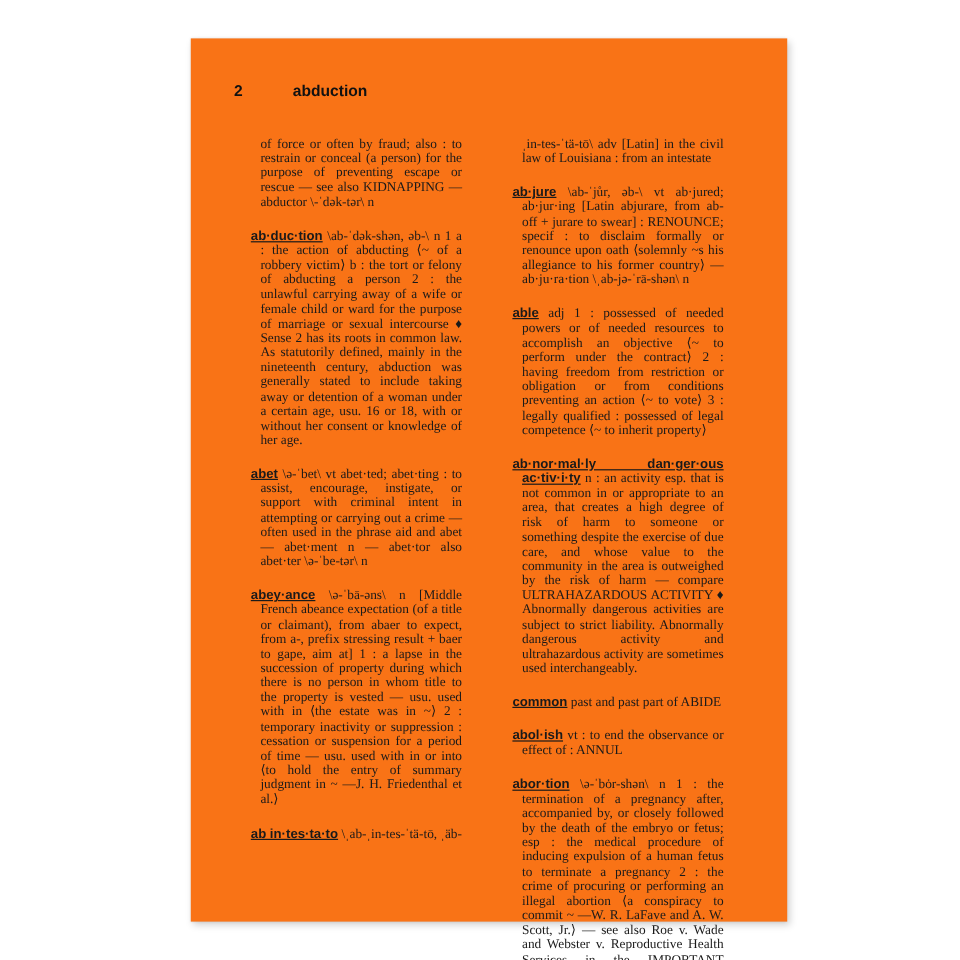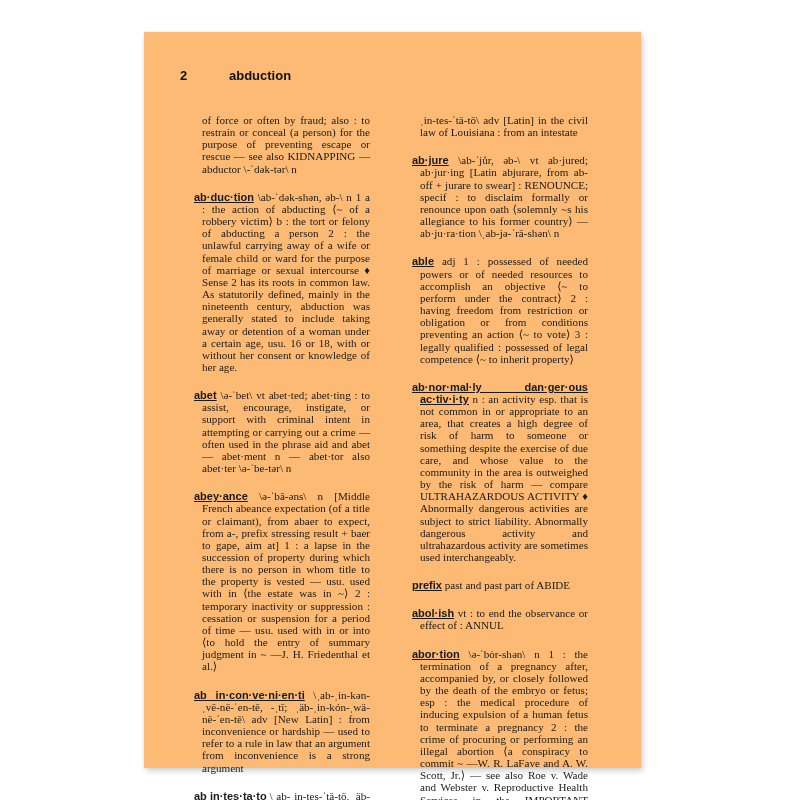--- a/index.html
+++ b/index.html
@@ -1,19 +1,19 @@
 <!DOCTYPE html>
 <html><head>
 <meta charset="utf-8">
 <style>
   html, body { margin:0; padding:0; background:#ffffff; }
   body { width:800px; height:800px; position:relative; overflow:hidden; }
   .page {
-    position:absolute; left:144px; top:32px; width:497px; height:736px;
-    background:#fdba74;
+    position:absolute; left:159px; top:32px; width:497px; height:736px;
+    background:#f97316;
     box-shadow: 2px 3px 6px rgba(0,0,0,0.18), 0 0 2px rgba(0,0,0,0.08);
   }
   .header {
     position:absolute; left:36px; top:36px;
     font-family:"Liberation Sans", sans-serif; font-weight:bold; font-size:13px; color:#111;
   }
   .header .pnum { display:inline-block; width:49px; }
   .col {
     position:absolute; top:66px; width:208px;
     font-family:"Liberation Serif", serif; font-size:11.1px; line-height:12.15px;
@@ -31,27 +31,26 @@
 <div class="page">
   <div class="header">
     <span class="pnum">2</span><span>abduction</span>
   </div>
 
   <div class="col left">
     <p class="entry cont"><span>of force or often by fraud; also : to restrain or conceal (a person) for the purpose of preventing escape or rescue — see also KIDNAPPING — abductor \-ˈdək-tər\ n</span></p>
     <p class="entry"><span class="hw">ab·duc·tion</span> <span>\ab-ˈdək-shən, əb-\ n 1 a : the action of abducting ⟨~ of a robbery victim⟩ b : the tort or felony of abducting a person 2 : the unlawful carrying away of a wife or female child or ward for the purpose of marriage or sexual intercourse ♦ Sense 2 has its roots in common law. As statutorily defined, mainly in the nineteenth century, abduction was generally stated to include taking away or detention of a woman under a certain age, usu. 16 or 18, with or without her consent or knowledge of her age.</span></p>
     <p class="entry"><span class="hw">abet</span> <span>\ə-ˈbet\ vt abet·ted; abet·ting : to assist, encourage, instigate, or support with criminal intent in attempting or carrying out a crime — often used in the phrase aid and abet — abet·ment n — abet·tor also abet·ter \ə-ˈbe-tər\ n</span></p>
     <p class="entry"><span class="hw">abey·ance</span> <span>\ə-ˈbā-əns\ n [Middle French abeance expectation (of a title or claimant), from abaer to expect, from a-, prefix stressing result + baer to gape, aim at] 1 : a lapse in the succession of property during which there is no person in whom title to the property is vested — usu. used with in ⟨the estate was in ~⟩ 2 : temporary inactivity or suppression : cessation or suspension for a period of time — usu. used with in or into ⟨to hold the entry of summary judgment in ~ —J. H. Friedenthal et al.⟩</span></p>
-    <p class="entry"><span class="hw">ab in·con·ve·ni·en·ti</span> <span>\ˌab-ˌin-kən-ˌvē-nē-ˈen-tē, -ˌtī; ˌäb-ˌin-kón-ˌwä-nē-ˈen-tē\ adv [New Latin] : from inconvenience or hardship — used to refer to a rule in law that an argument from inconvenience is a strong argument</span></p>
     <p class="entry"><span class="hw">ab in·tes·ta·to</span> <span>\ˌab-ˌin-tes-ˈtä-tō, ˌäb-</span></p>
   </div>
 
   <div class="col right">
     <p class="entry cont"><span>ˌin-tes-ˈtä-tō\ adv [Latin] in the civil law of Louisiana : from an intestate</span></p>
     <p class="entry"><span class="hw">ab·jure</span> <span>\ab-ˈjůr, əb-\ vt ab·jured; ab·jur·ing [Latin abjurare, from ab- off + jurare to swear] : RENOUNCE; specif : to disclaim formally or renounce upon oath ⟨solemnly ~s his allegiance to his former country⟩ — ab·ju·ra·tion \ˌab-jə-ˈrā-shən\ n</span></p>
     <p class="entry"><span class="hw">able</span> <span>adj 1 : possessed of needed powers or of needed resources to accomplish an objective ⟨~ to perform under the contract⟩ 2 : having freedom from restriction or obligation or from conditions preventing an action ⟨~ to vote⟩ 3 : legally qualified : possessed of legal competence ⟨~ to inherit property⟩</span></p>
     <p class="entry"><span class="hw">ab·nor·mal·ly dan·ger·ous ac·tiv·i·ty</span> <span>n : an activity esp. that is not common in or appropriate to an area, that creates a high degree of risk of harm to someone or something despite the exercise of due care, and whose value to the community in the area is outweighed by the risk of harm — compare ULTRAHAZARDOUS ACTIVITY ♦ Abnormally dangerous activities are subject to strict liability. Abnormally dangerous activity and ultrahazardous activity are sometimes used interchangeably.</span></p>
-    <p class="entry"><span class="hw">prefix</span> <span>past and past part of ABIDE</span></p>
+    <p class="entry"><span class="hw">common</span> <span>past and past part of ABIDE</span></p>
     <p class="entry"><span class="hw">abol·ish</span> <span>vt : to end the observance or effect of : ANNUL</span></p>
     <p class="entry"><span class="hw">abor·tion</span> <span>\ə-ˈbȯr-shən\ n 1 : the termination of a pregnancy after, accompanied by, or closely followed by the death of the embryo or fetus; esp : the medical procedure of inducing expulsion of a human fetus to terminate a pregnancy 2 : the crime of procuring or performing an illegal abortion ⟨a conspiracy to commit ~ —W. R. LaFave and A. W. Scott, Jr.⟩ — see also Roe v. Wade and Webster v. Reproductive Health Services in the IMPORTANT CASES section</span></p>
     <p class="entry"><span class="hw">¹above</span> <span>adv 1 : higher on the same page or on a preceding page ⟨the discussion</span></p>
   </div>
 </div>
 
 </body></html>

